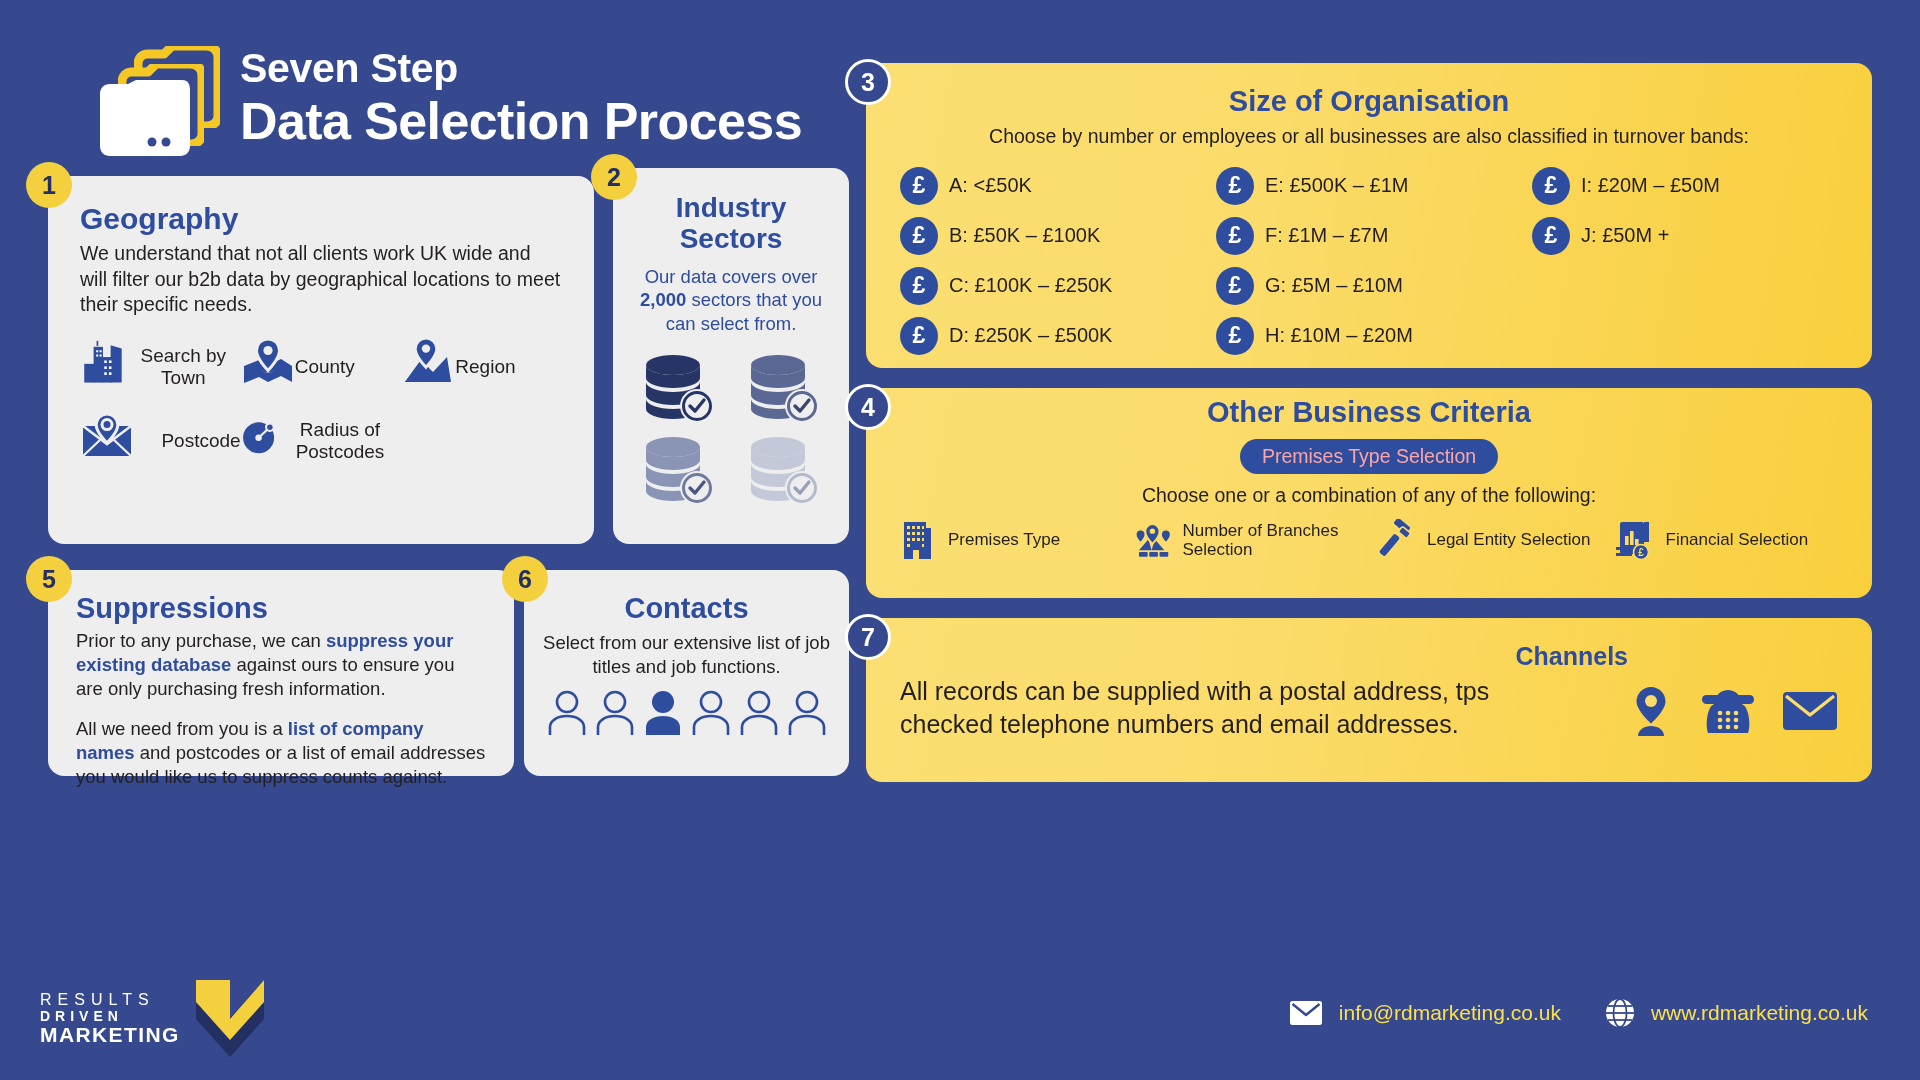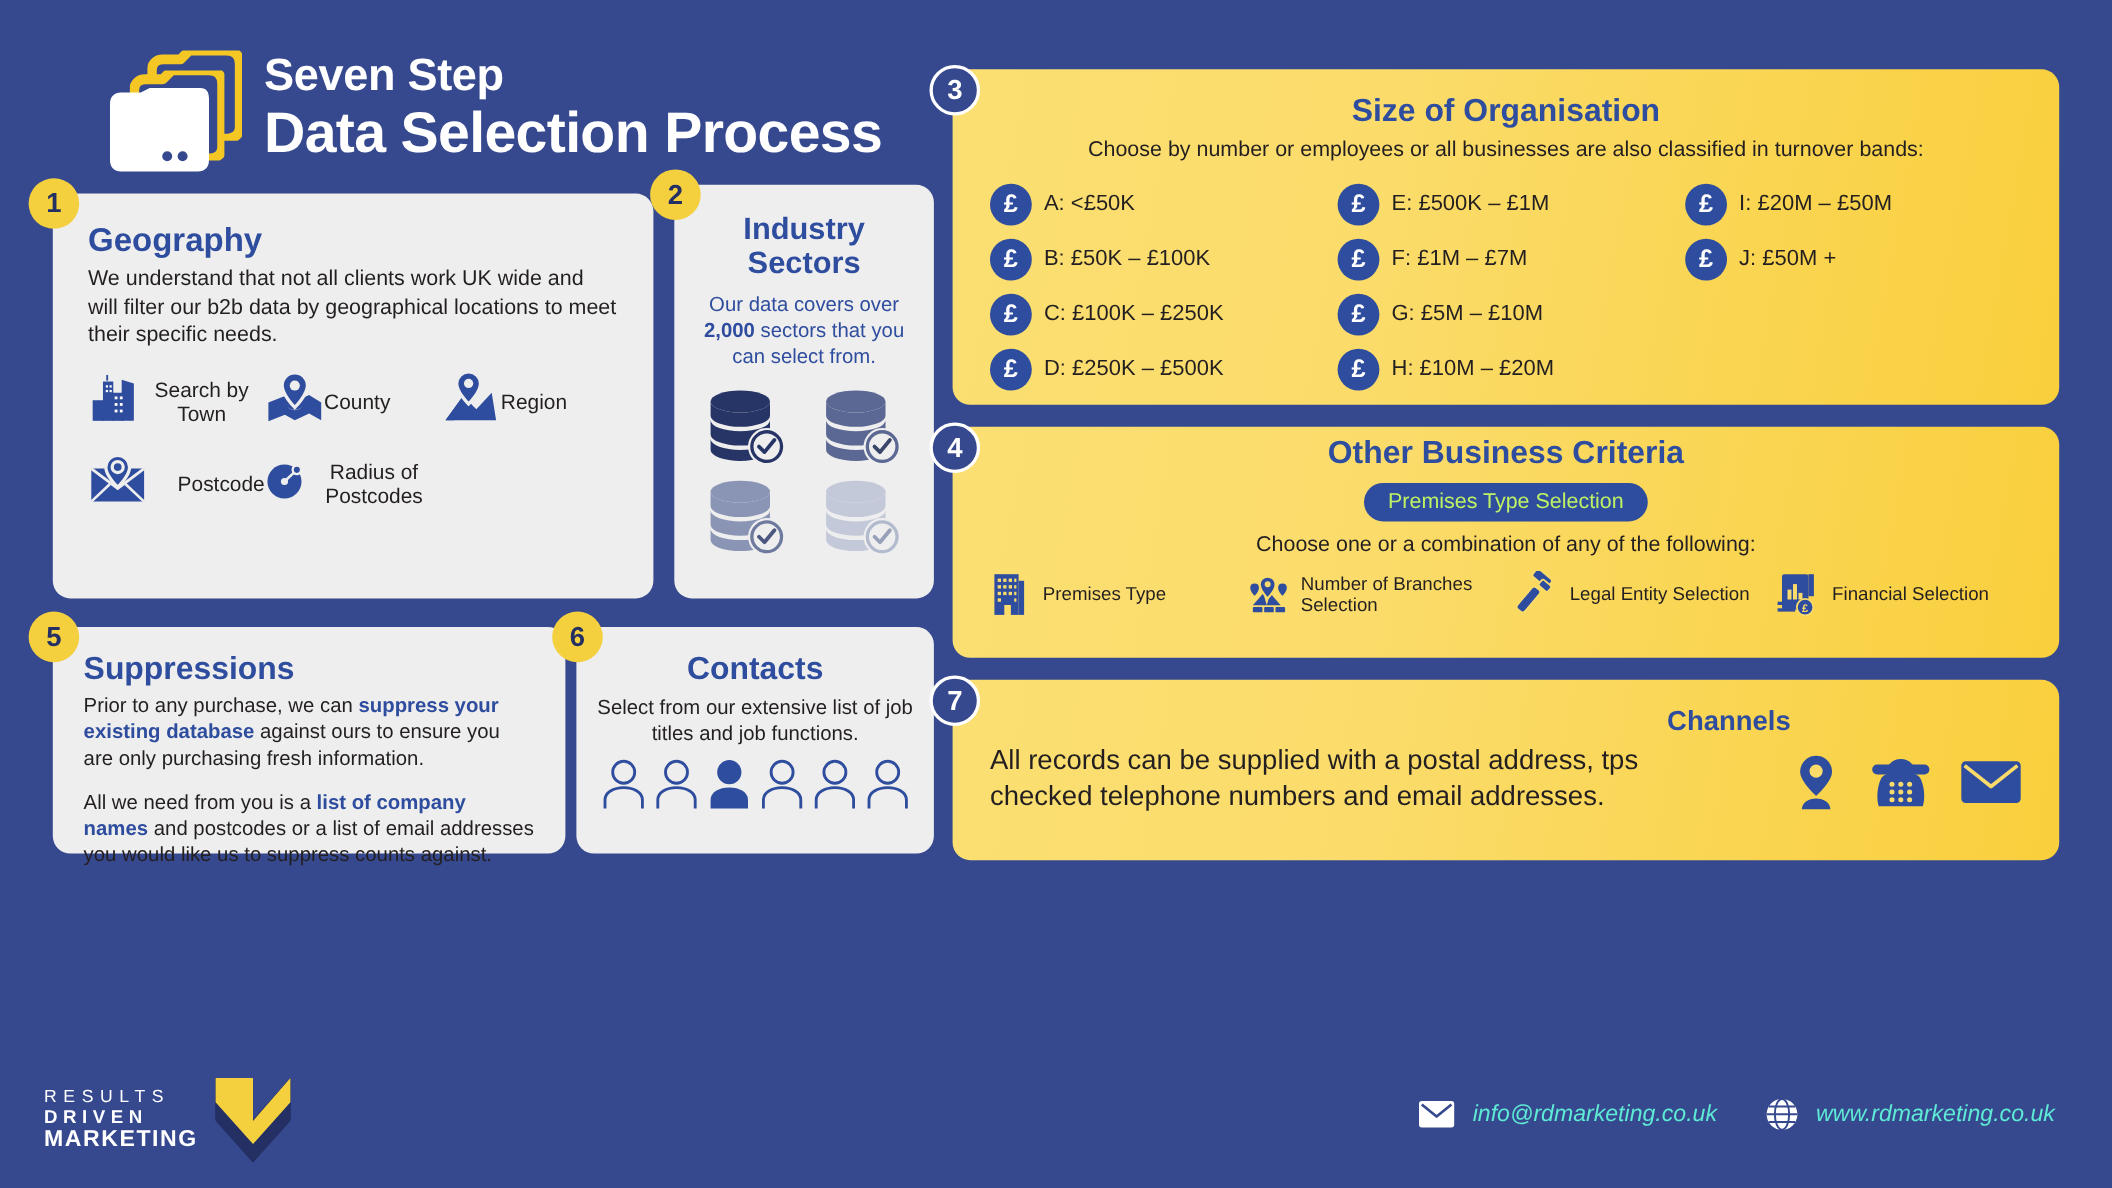--- a/index.html
+++ b/index.html
@@ -61,21 +61,21 @@
   .turnover { margin-top: 18px; display: grid; grid-template-columns: 1fr 1fr 1fr; column-gap: 10px; row-gap: 12px; text-align: left; }
   .tb { display: flex; align-items: center; gap: 11px; }
   .coin { width: 38px; height: 38px; border-radius: 50%; background: #2f4d9e; display: flex; align-items: center; justify-content: center; color: #fff; font-size: 23px; font-weight: bold; flex: 0 0 auto; }
   .tb .txt { font-size: 20px; color: #231f20; white-space: nowrap; }
   .tb .txt b { font-weight: normal; }
 
   
   #card4 { left: 866px; top: 388px; width: 1006px; height: 210px; }
   #card4 .inner { padding: 8px 30px 0 30px; text-align: center; }
   #card4 h2 { font-size: 29px; }
-  .pill { display: inline-block; margin-top: 10px; background: #2f4d9e; color: #bef264; font-size: 19.5px; padding: 6px 22px; border-radius: 20px; }
+  .pill { display: inline-block; margin-top: 10px; background: #2f4d9e; color: #fca5a5; font-size: 19.5px; padding: 6px 22px; border-radius: 20px; }
   #card4 .lead { font-size: 19.5px; margin-top: 10px; color: #231f20; }
   .crit-row { margin-top: 12px; display: grid; grid-template-columns: repeat(4, 1fr); column-gap: 8px; }
   .crit { display: flex; align-items: center; gap: 10px; justify-content: flex-start; }
   .crit .lbl { font-size: 17px; color: #231f20; line-height: 1.12; text-align: left; }
 
   
   #card5 { left: 48px; top: 570px; width: 466px; height: 206px; }
   #card5 .inner { padding: 22px 28px 0 28px; }
   #card5 h2 { font-size: 29px; }
   #card5 p { font-size: 18.5px; line-height: 1.3; color: #231f20; margin-top: 4px; }
@@ -94,24 +94,24 @@
   #card7 .inner { padding: 24px 34px 0 34px; display: flex; align-items: flex-start; }
   #card7 .left { flex: 1; }
   #card7 h2 { font-size: 25px; text-align: right; }
   #card7 p { font-size: 25px; line-height: 1.3; color: #231f20; margin-top: 4px; max-width: 640px; }
   .ch-icons { display: flex; gap: 26px; align-items: center; padding-top: 44px; }
 
   
   .footer-logo { position: absolute; left: 40px; top: 978px; display: flex; align-items: center; gap: 14px; }
   .fl-text { color: #ffffff; line-height: 1.06; }
   .fl-1 { font-size: 16px; letter-spacing: 6.0px; font-weight: normal; }
-  .fl-2 { font-size: 17px; letter-spacing: 5.0px; font-weight: bold; }
+  .fl-2 { font-size: 14px; letter-spacing: 5.0px; font-weight: bold; }
   .fl-3 { font-size: 21px; letter-spacing: 1.4px; font-weight: bold; }
 
-  .footer-contact { position: absolute; right: 52px; top: 998px; display: flex; align-items: center; gap: 16px; color: #5eead4; font-style: italic; }
+  .footer-contact { position: absolute; right: 52px; top: 998px; display: flex; align-items: center; gap: 16px; color: #fde047; }
   .footer-contact .txt { font-size: 21px; }
   .fc-gap { width: 12px; }
 </style>
 </head>
 <body>
 
 <div class="page">
 
   <div class="header">
     <div class="logo-folders">

